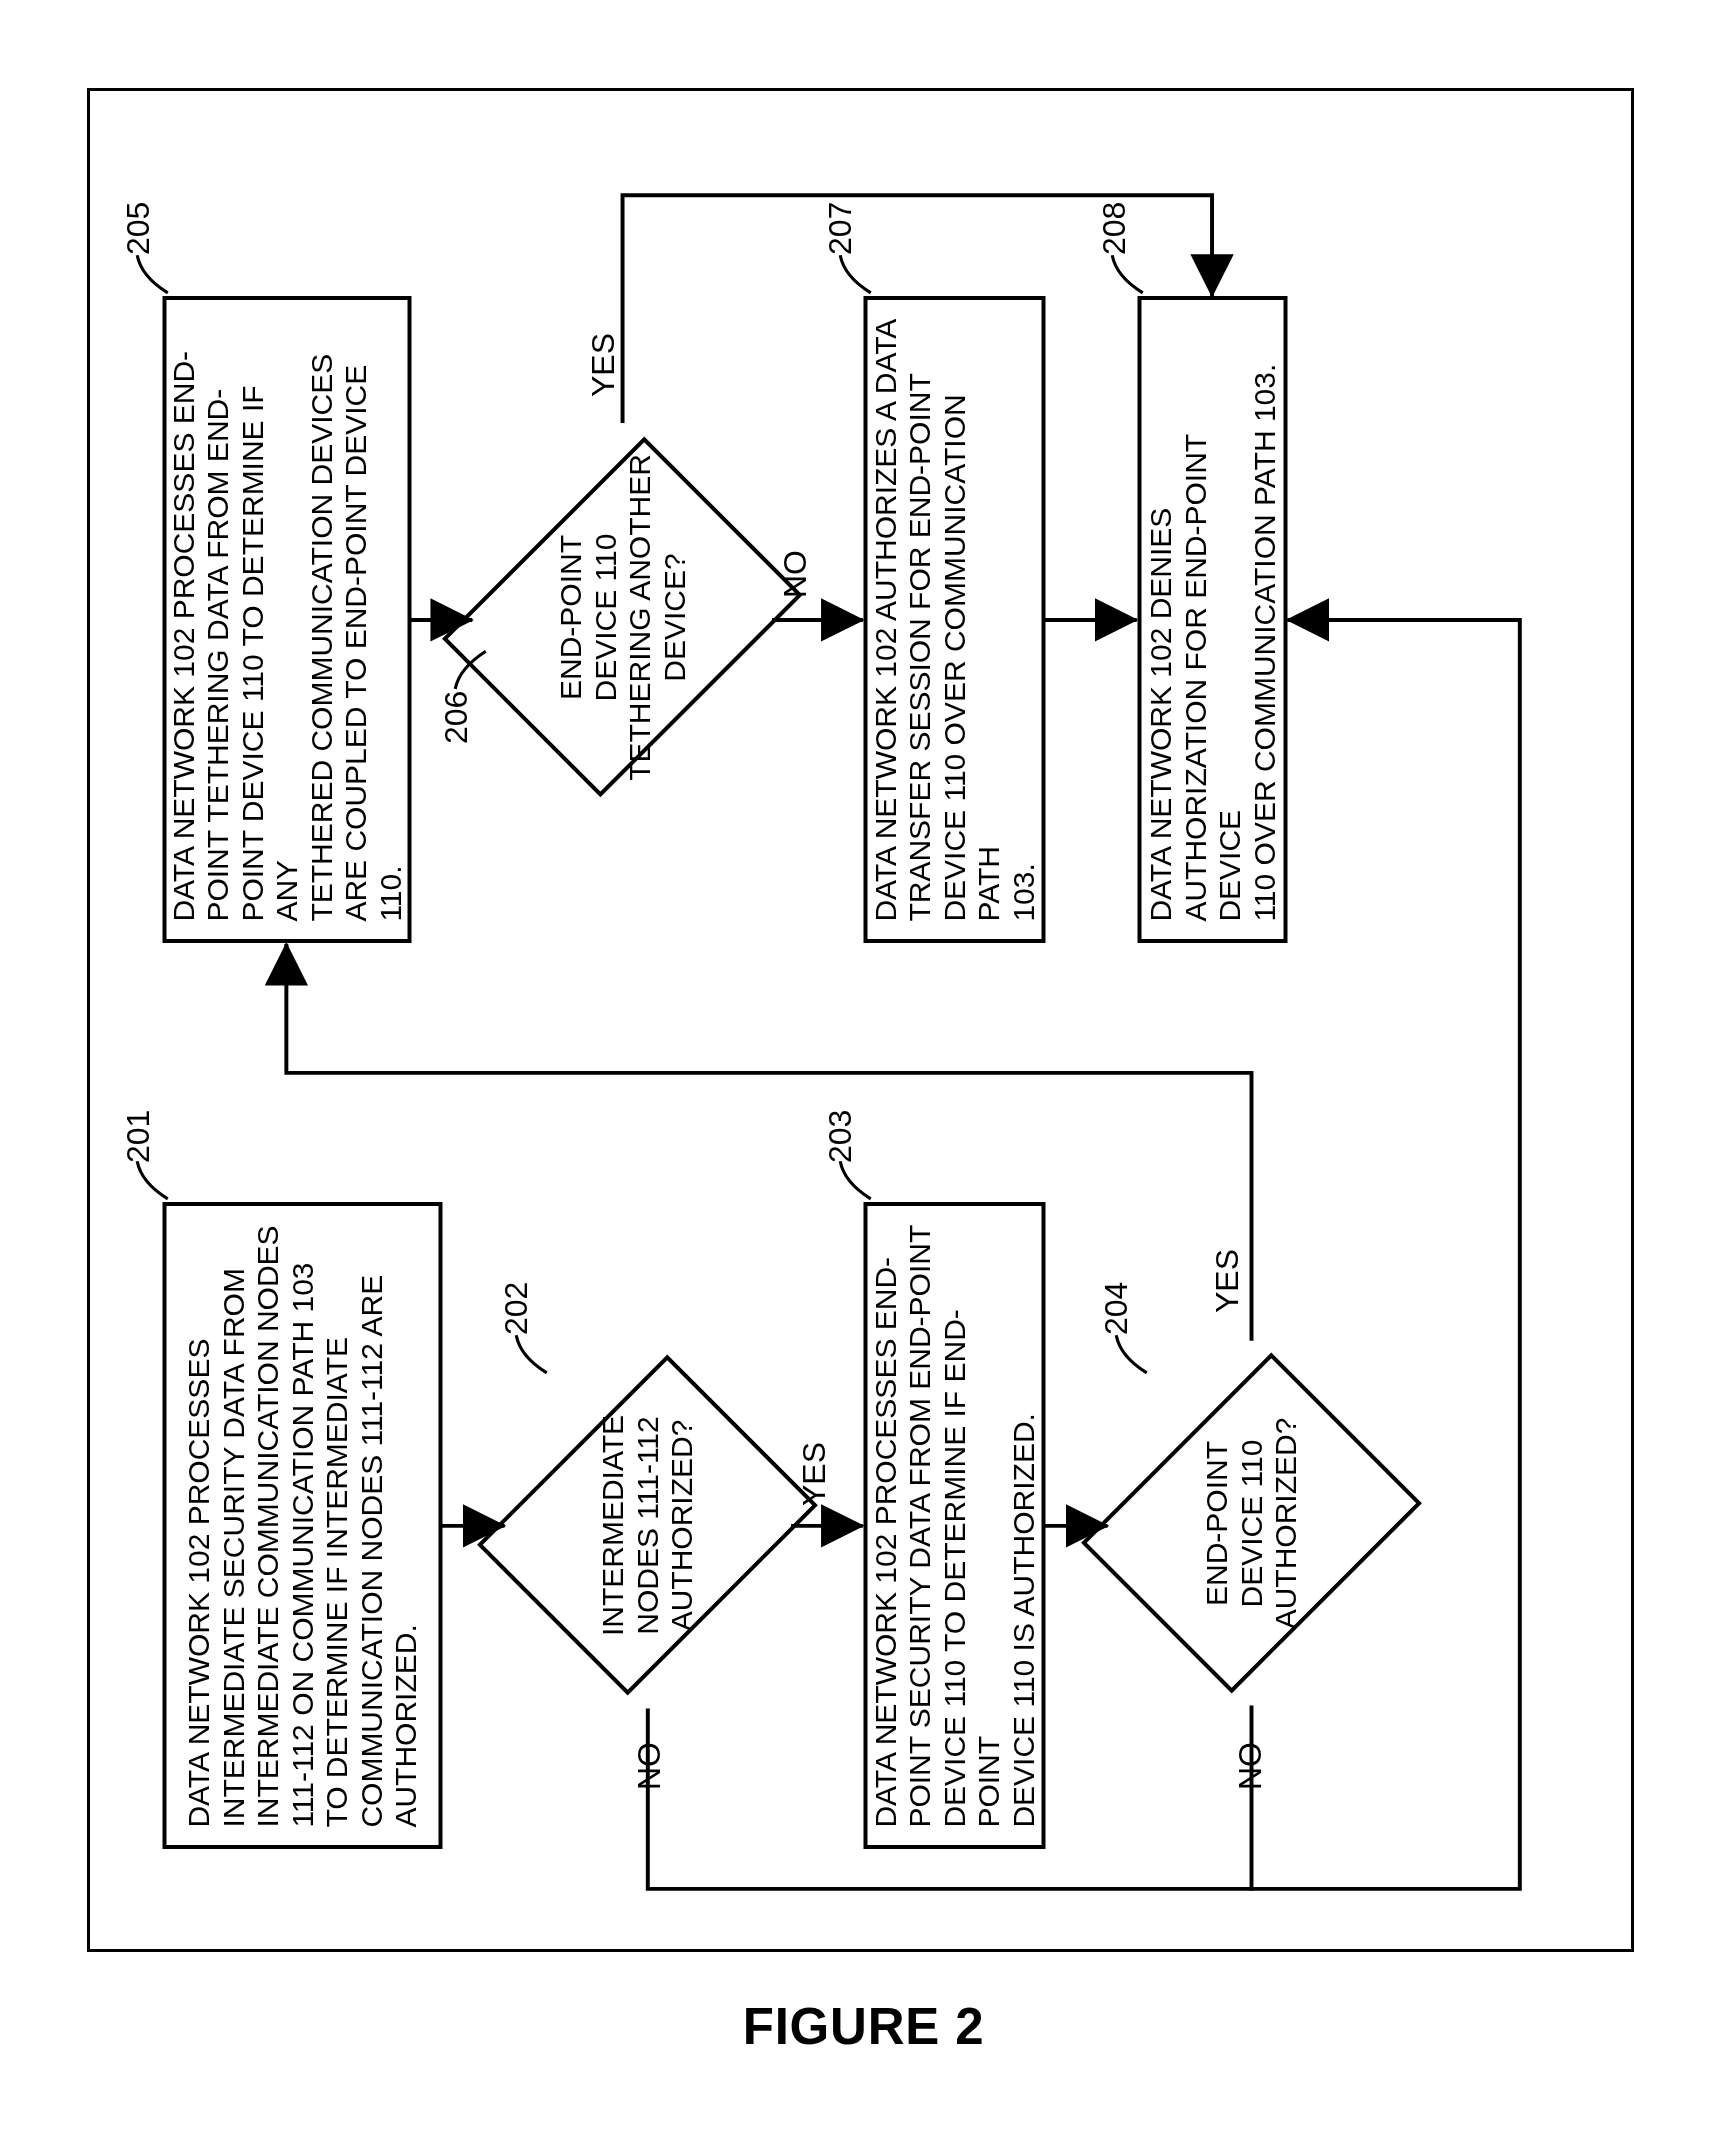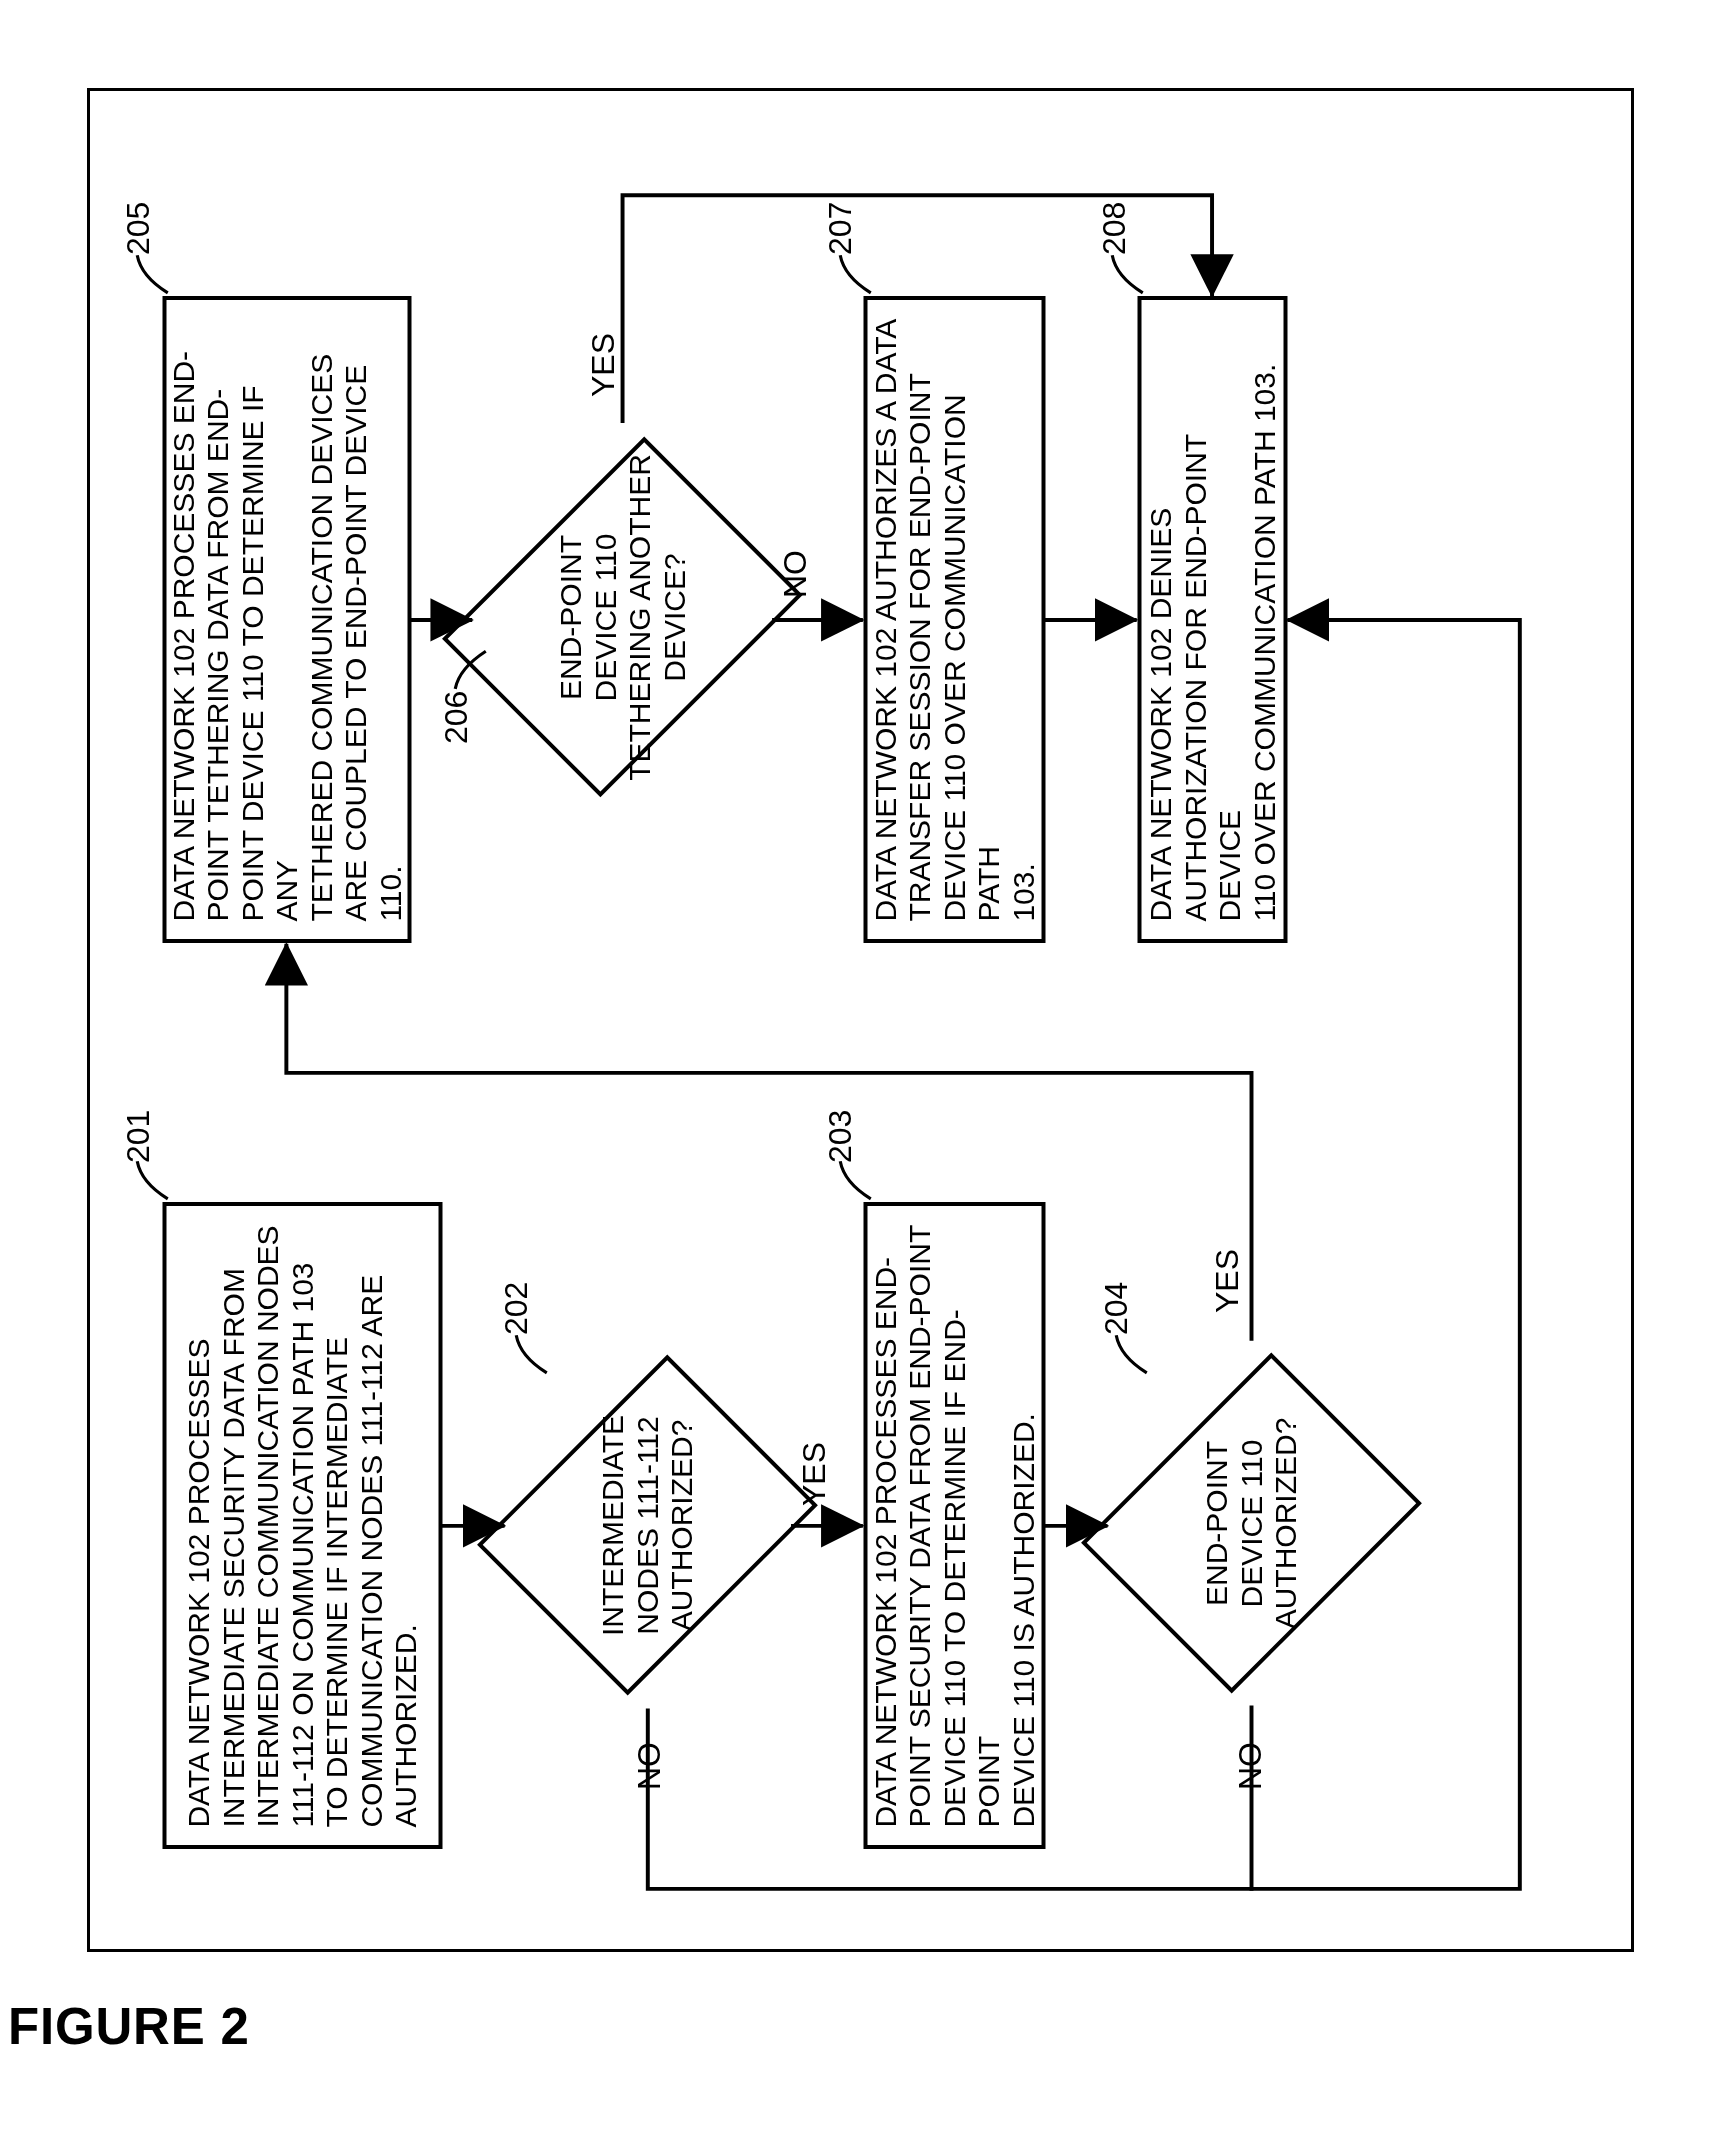--- a/index.html
+++ b/index.html
@@ -22,20 +22,21 @@
     width: 1547px;
     height: 1864px;
     border: 3.2px solid #000;
     box-sizing: border-box;
   }
   .figure-label {
     position: absolute;
     left: 0;
     right: 0;
     top: 1997px;
+    text-align: center;
     font-size: 51px;
     font-weight: 700;
     letter-spacing: 0.8px;
     margin-left: 8px;
   }
   .rotator {
     position: absolute;
     left: 50%;
     top: 50%;
     transform: translate(-50%, -50%) rotate(-90deg);

